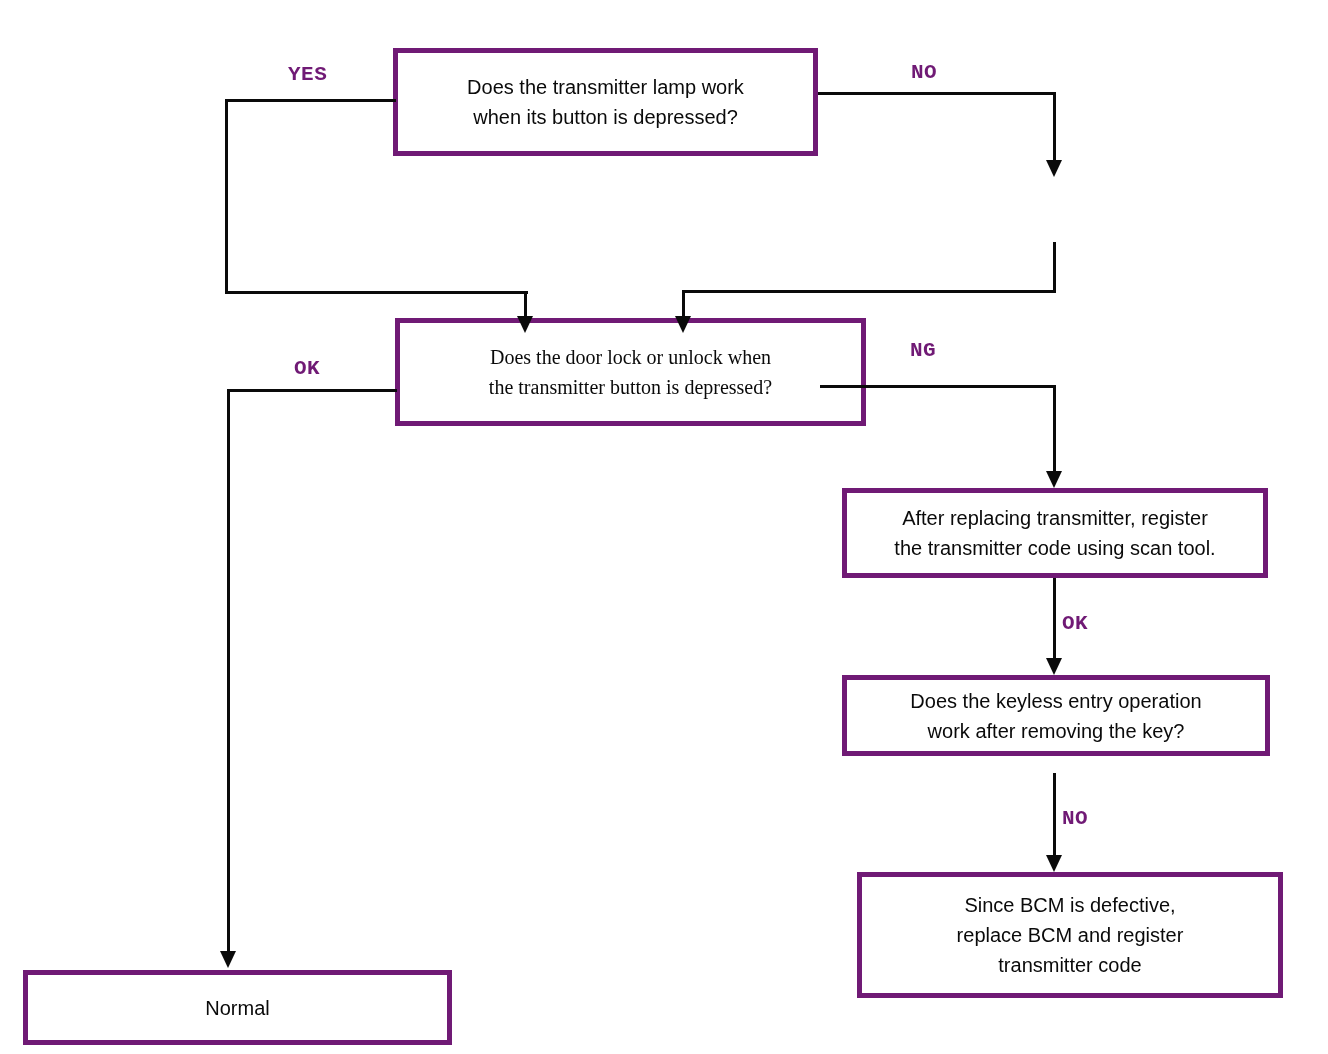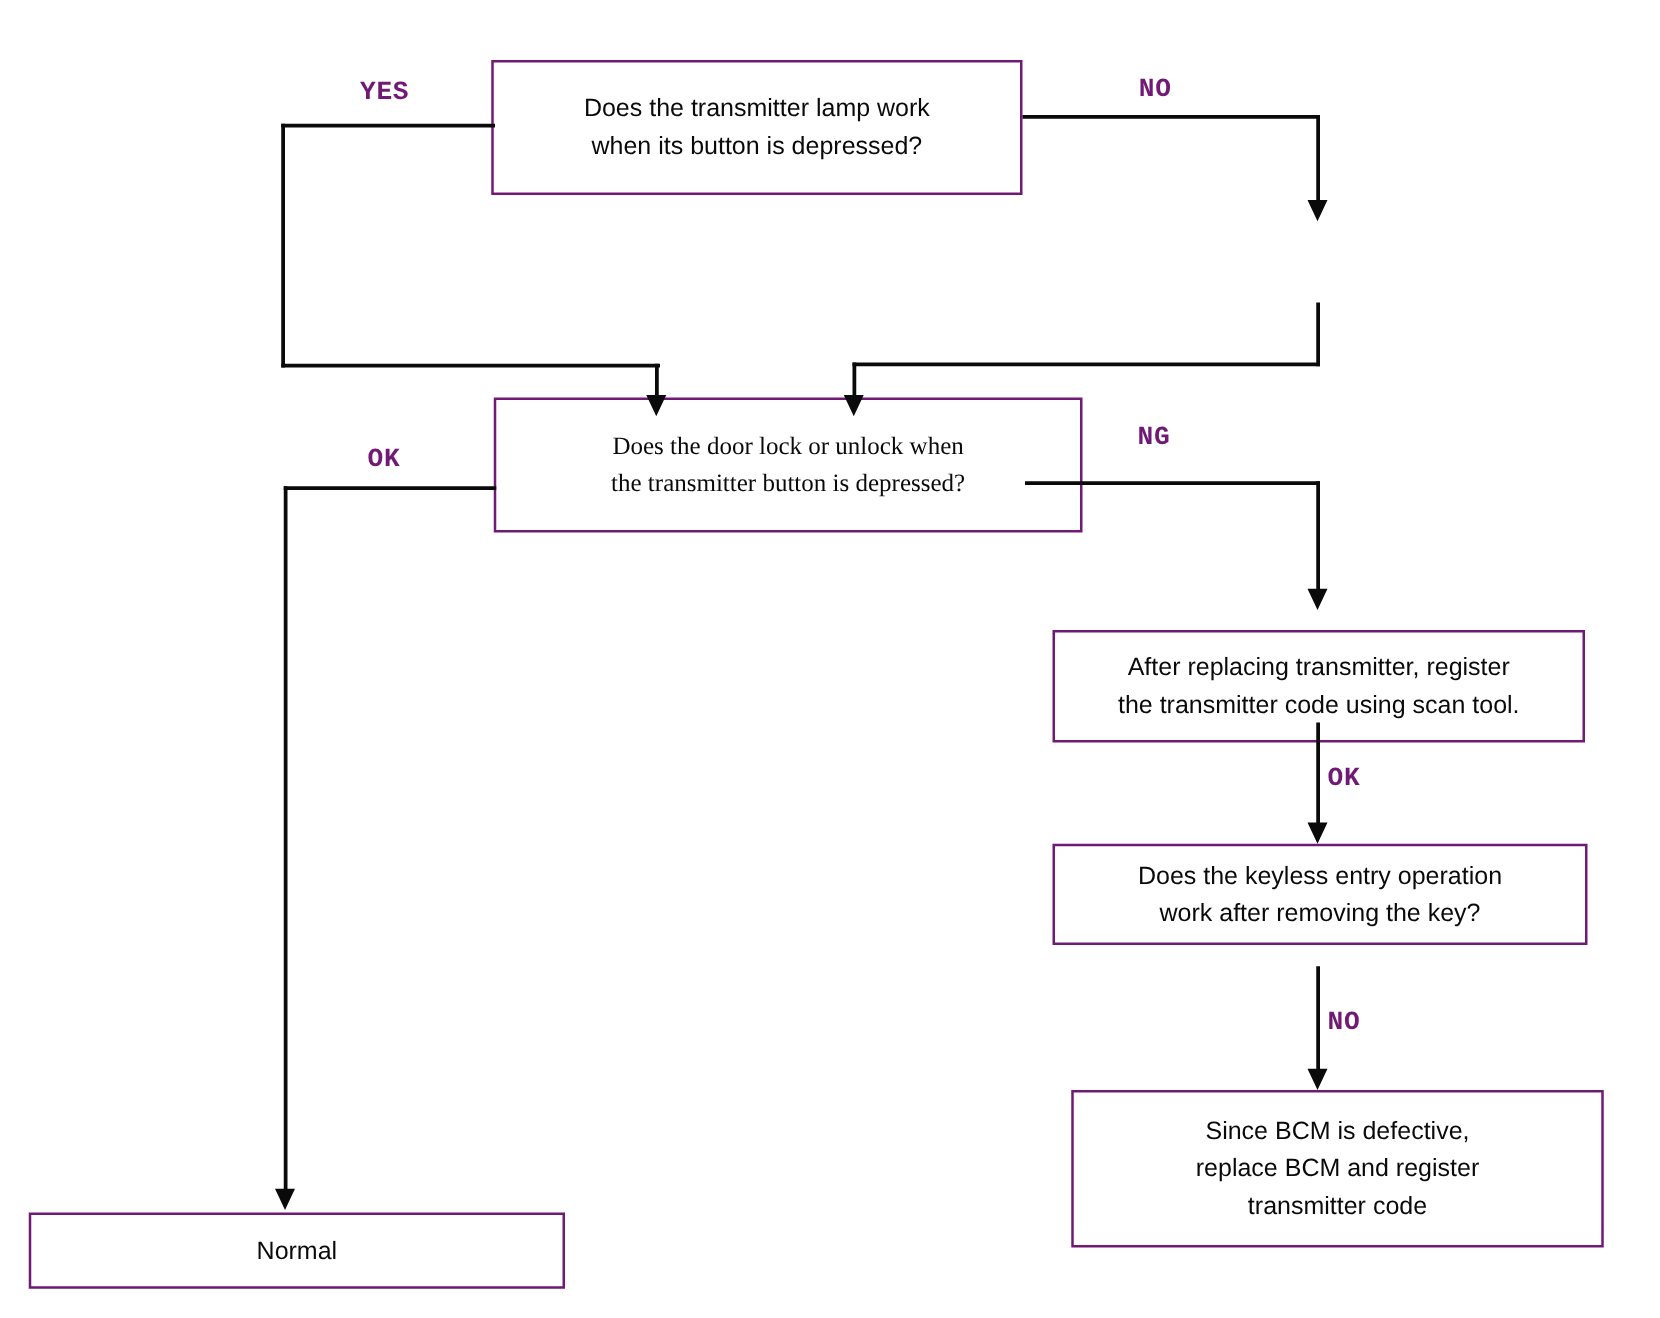--- a/index.html
+++ b/index.html
@@ -8,21 +8,21 @@
     position: relative;
     width: 1328px;
     height: 1054px;
     background: #ffffff;
     font-family: "Liberation Sans", sans-serif;
     color: #0a0a0a;
     overflow: hidden;
   }
   .node {
     position: absolute;
-    border: 2px solid #701a75;
+    border: 5px solid #701a75;
     background: #ffffff;
     display: flex;
     align-items: center;
     justify-content: center;
   }
   .node-text {
     white-space: pre-line;
     text-align: center;
     font-size: 20px;
     line-height: 30px;
@@ -58,37 +58,37 @@
     <span class="node-text">Does the transmitter lamp work
 when its button is depressed?</span>
   </div>
 
 
   <div class="node" style="left:395px; top:318px; width:471px; height:108px;font-family:Liberation Serif, serif;">
     <span class="node-text">Does the door lock or unlock when
 the transmitter button is depressed?</span>
   </div>
 
-  <div class="node" style="left:842px; top:504px; width:426px; height:90px;">
+  <div class="node" style="left:842px; top:488px; width:426px; height:90px;">
     <span class="node-text">After replacing transmitter, register
 the transmitter code using scan tool.</span>
   </div>
 
   <div class="node" style="left:842px; top:675px; width:428px; height:81px;">
     <span class="node-text">Does the keyless entry operation
 work after removing the key?</span>
   </div>
 
   <div class="node" style="left:843px; top:872px; width:426px; height:126px;margin-left:14px;">
     <span class="node-text">Since BCM is defective,
 replace BCM and register
 transmitter code</span>
   </div>
 
-  <div class="node" style="left:23px; top:970px; width:429px; height:61px;">
+  <div class="node" style="left:23px; top:970px; width:429px; height:75px;">
     <span class="node-text">Normal</span>
   </div>
 
   <div class="edge-label" style="left:288px; top:63px;">YES</div>
   <div class="edge-label" style="left:911px; top:61px;">NO</div>
   <div class="edge-label" style="left:294px; top:357px;">OK</div>
   <div class="edge-label" style="left:910px; top:339px;text-align:center;">NG</div>
   <div class="edge-label" style="left:1062px; top:612px;">OK</div>
   <div class="edge-label" style="left:1062px; top:807px;">NO</div>
 

